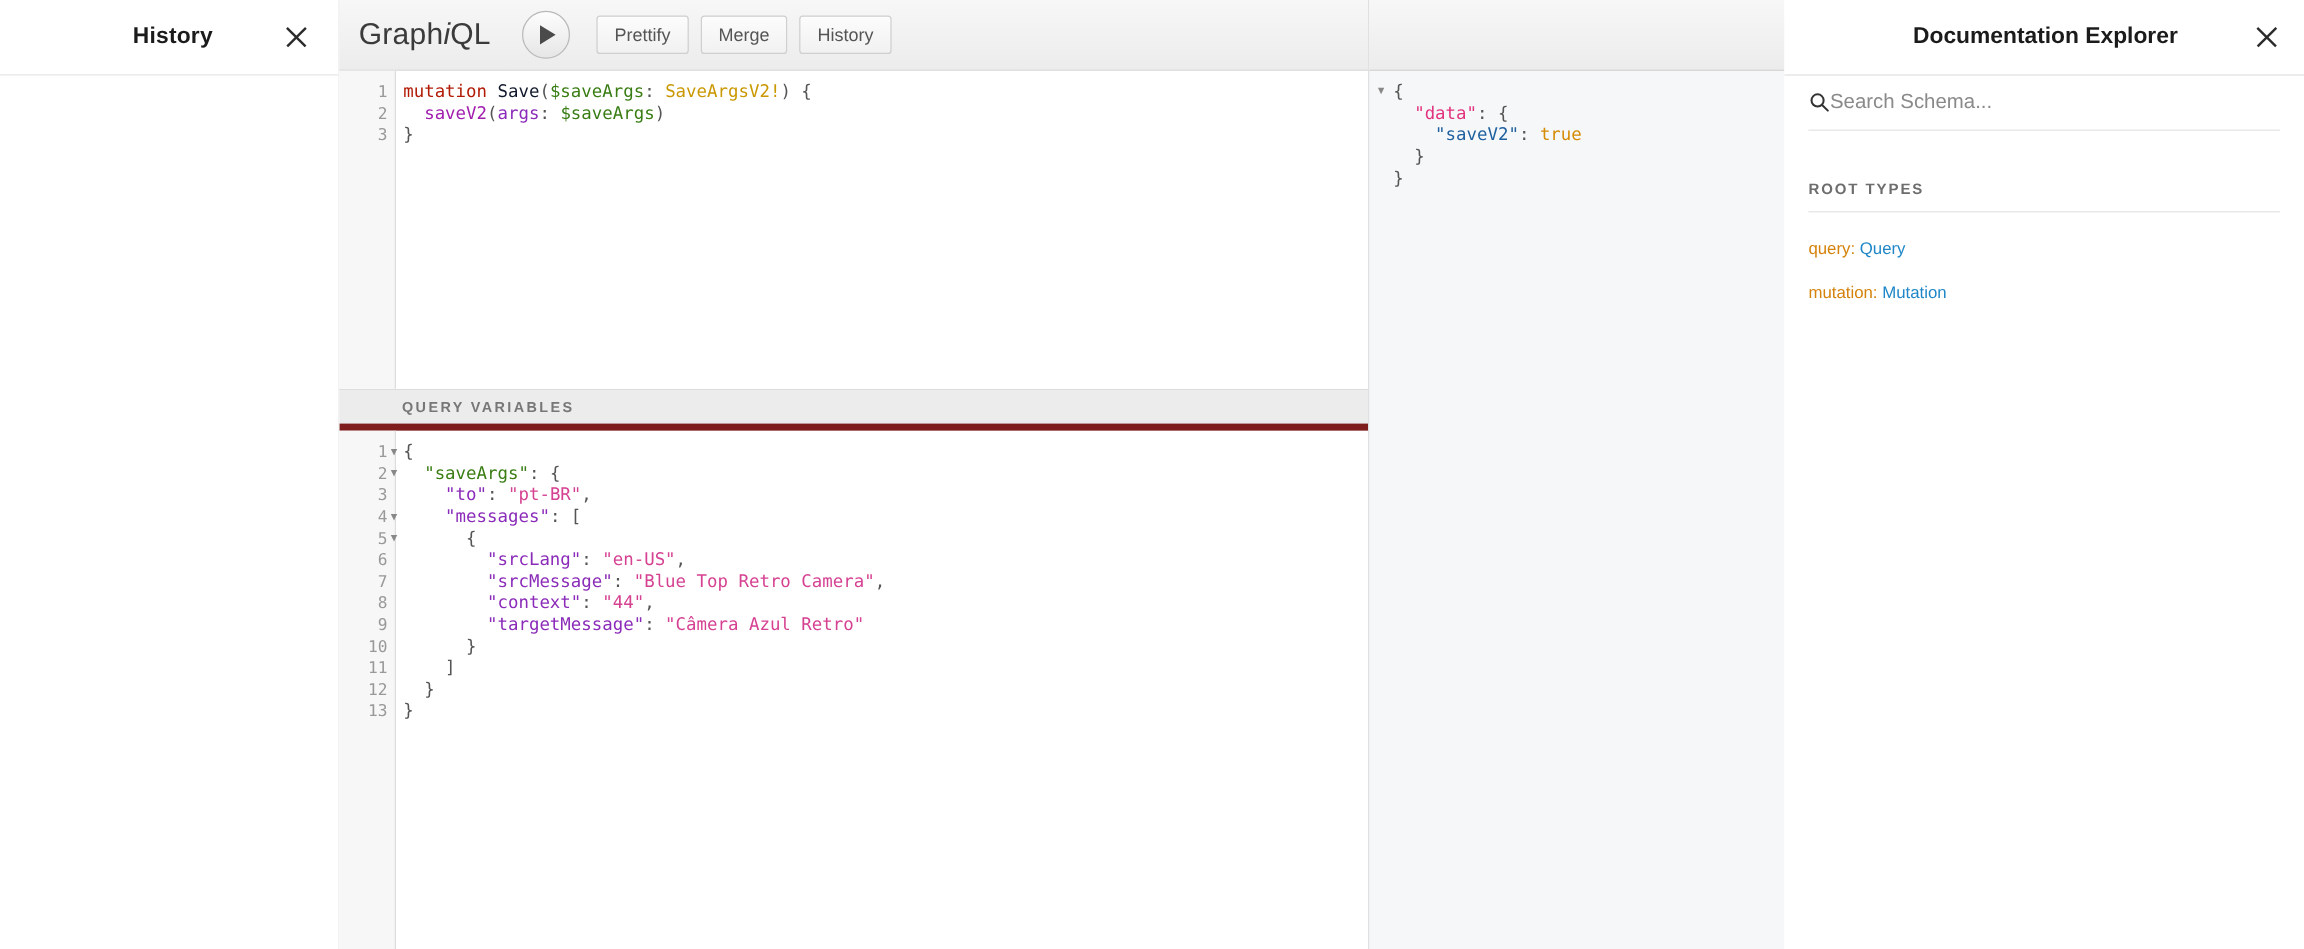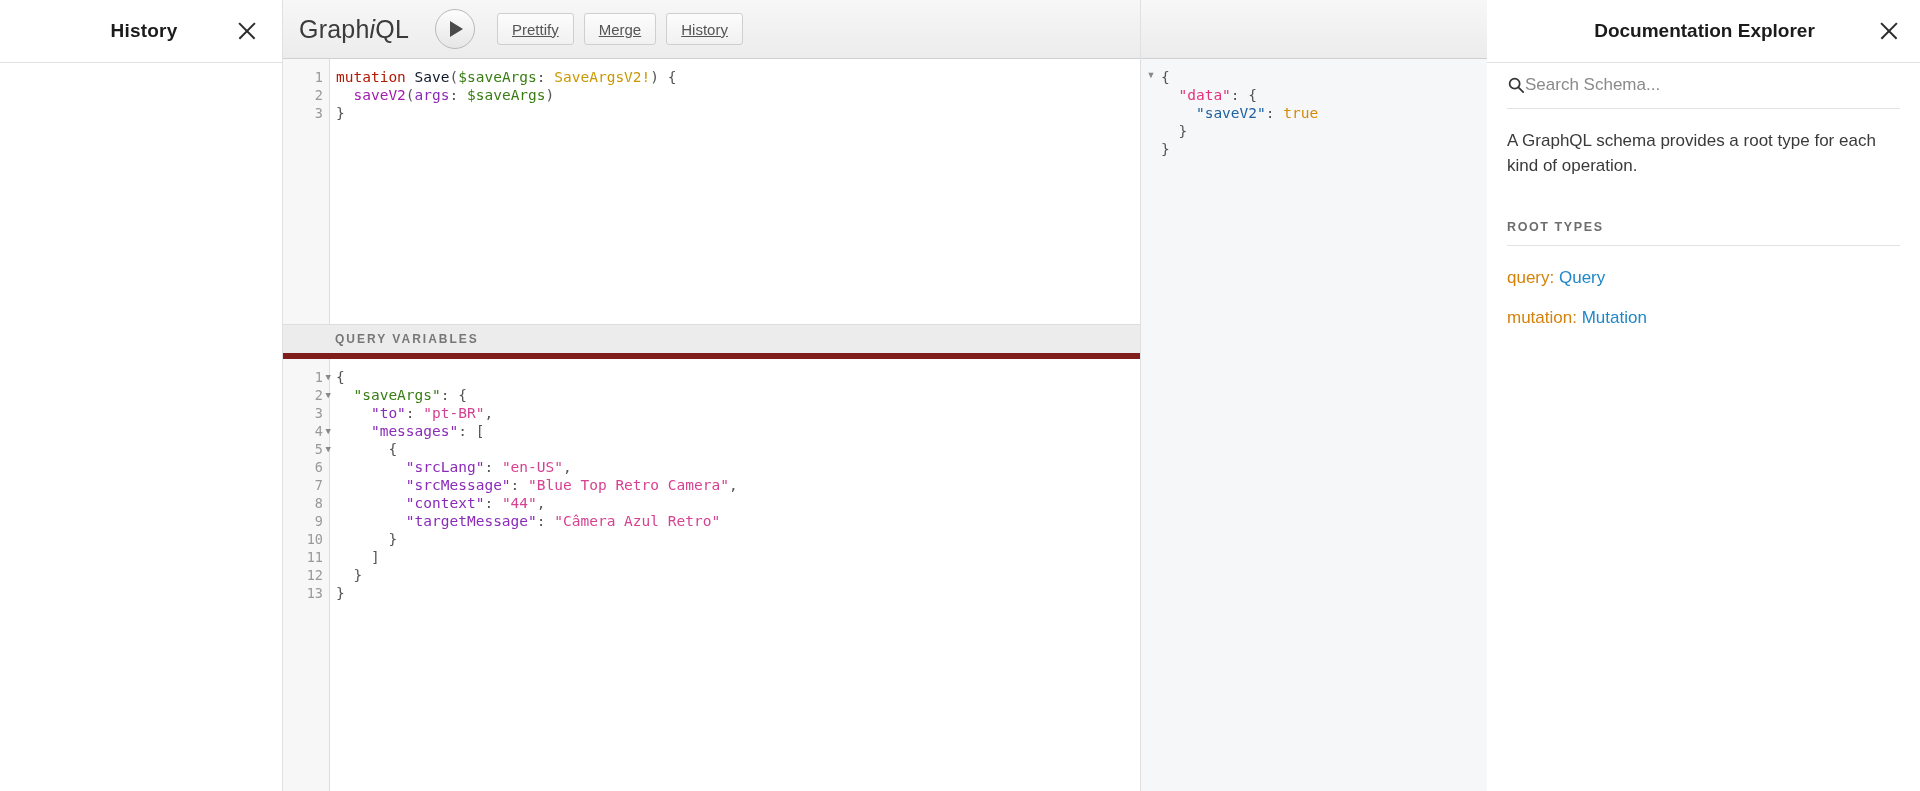--- a/index.html
+++ b/index.html
@@ -73,21 +73,21 @@
     border-left: 13px solid #4a4a4a;
     border-top: 8px solid transparent;
     border-bottom: 8px solid transparent;
   }
   .tb-btn {
     height: 32px; padding: 0 14px; margin-right: 10px;
     background: linear-gradient(#fcfcfc, #f1f1f1);
     border: 1px solid #cfcfcf; border-radius: 3px;
     font-size: 15px; color: #555; cursor: pointer;
     font-family: "Liberation Sans", sans-serif;
-    display: flex; align-items: center; text-decoration: underline;
+    display: flex; align-items: center;
   }
 
   .query-region { flex: 0 0 265px; display: flex; background: #fff; position: relative; }
   .var-header {
     flex: 0 0 35px; display: flex; align-items: center;
     background: #ececec; border-top: 1px solid #ddd; border-bottom: 6px solid #7f1d1d;
     padding-left: 52px;
   }
   .var-header span {
     font-size: 12px; font-weight: bold; letter-spacing: 2px; color: #777;
@@ -186,21 +186,21 @@
     padding-top: 19px;
     font-size: 17px; line-height: 25px; color: #3a3a3a;
     max-width: 380px;
   }
   .section-label {
     margin-top: 42px;
     font-size: 12.5px; font-weight: bold; letter-spacing: 1.6px; color: #6d6d6d;
   }
   .section-rule { margin-top: 11px; border-top: 1px solid #e3e3e3; }
   .root-row {
-    padding-top: 20px; font-size: 17px; color: #d4820a;
+    padding-top: 20px; font-size: 14px; color: #d4820a;
     font-family: "Liberation Sans", sans-serif;
   }
   .root-row .tname { color: #1f87c7; cursor: pointer; }
   .root-row:first-of-type { padding-top: 22px; }
 </style>
 </head>
 <body>
 
 <div class="app">
 
@@ -270,21 +270,20 @@
       <div class="close-x"></div>
     </div>
     <div class="doc-body">
       <div class="search-row">
         <svg class="search-icon" viewBox="0 0 20 20">
           <circle cx="8.5" cy="8.5" r="5.6" fill="none" stroke="#333" stroke-width="1.9"></circle>
           <line x1="12.7" y1="12.7" x2="18" y2="18" stroke="#333" stroke-width="1.9" stroke-linecap="round"></line>
         </svg>
         <input class="search-input" type="text" placeholder="Search Schema..." style="">
       </div>
-      <div class="doc-desc">A GraphQL schema provides a root type for each kind of operation.</div>
       <div class="section-label">ROOT TYPES</div>
       <div class="section-rule"></div>
       <div id="root-types">
           <div class="root-row"><span>query: </span><span class="tname">Query</span></div>
           <div class="root-row"><span>mutation: </span><span class="tname">Mutation</span></div>
         </div>
     </div>
   </aside>
 
 </div>

